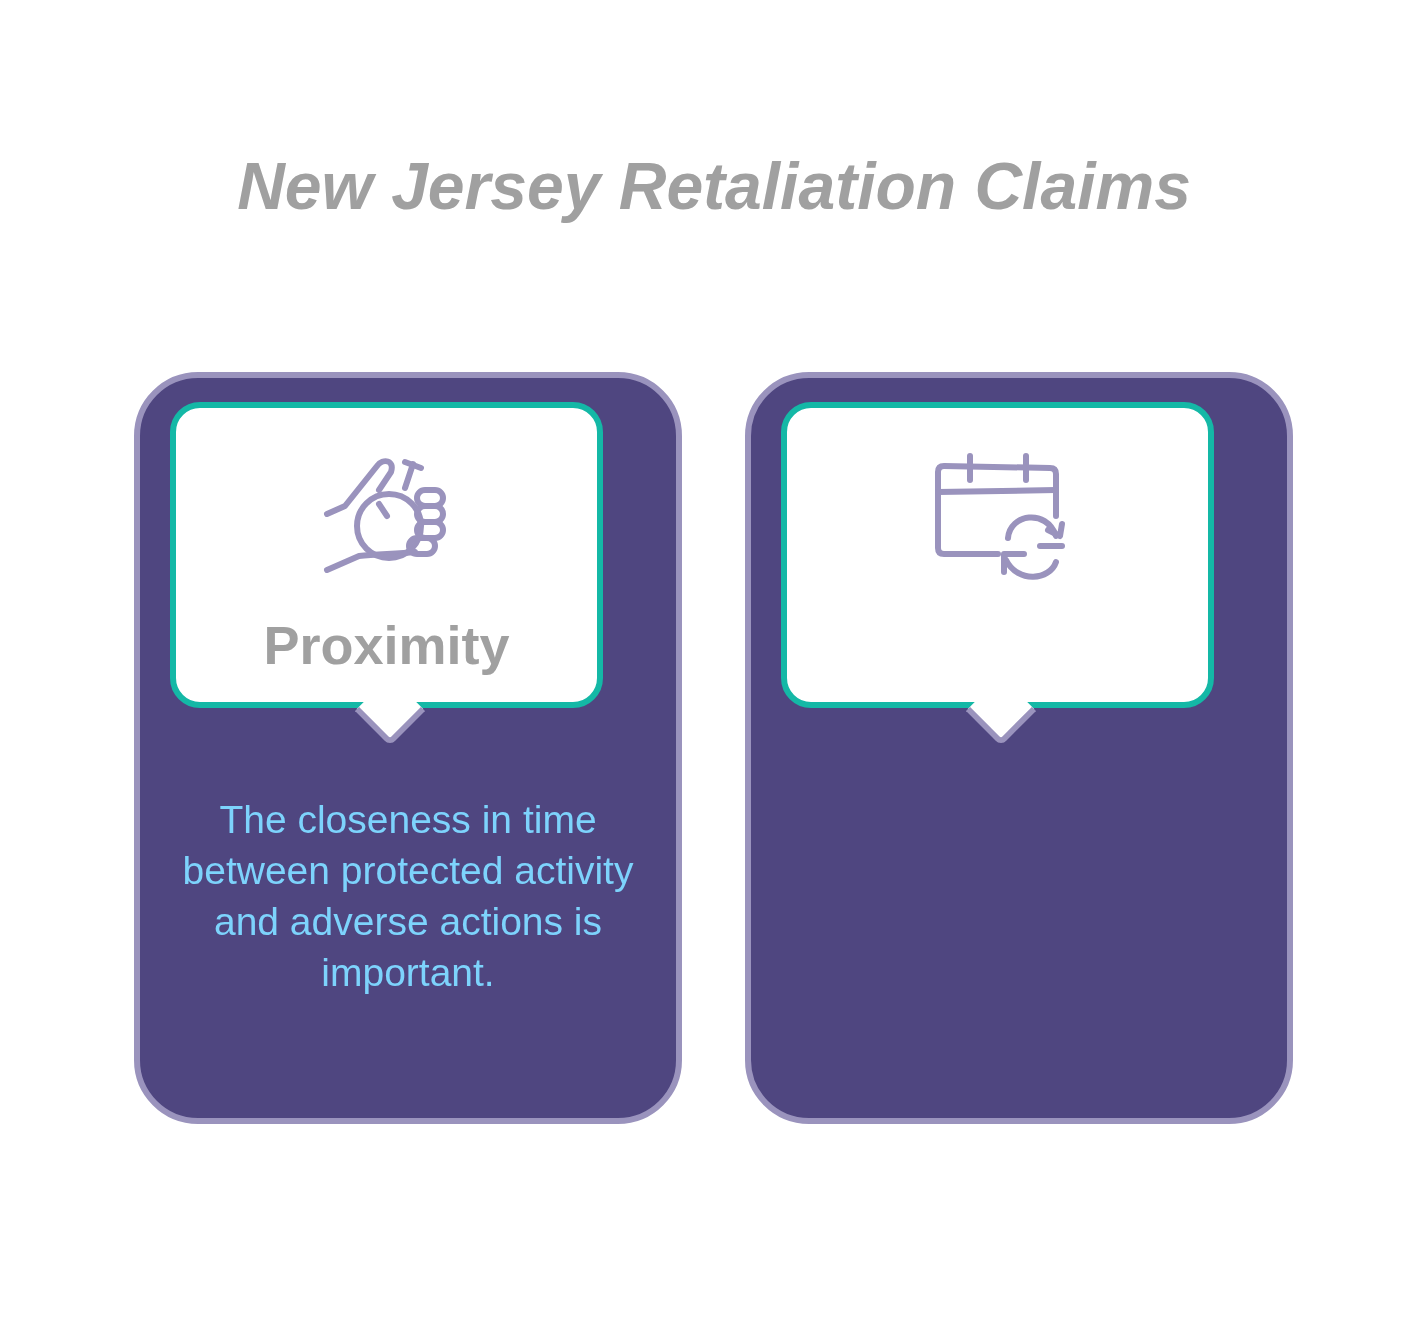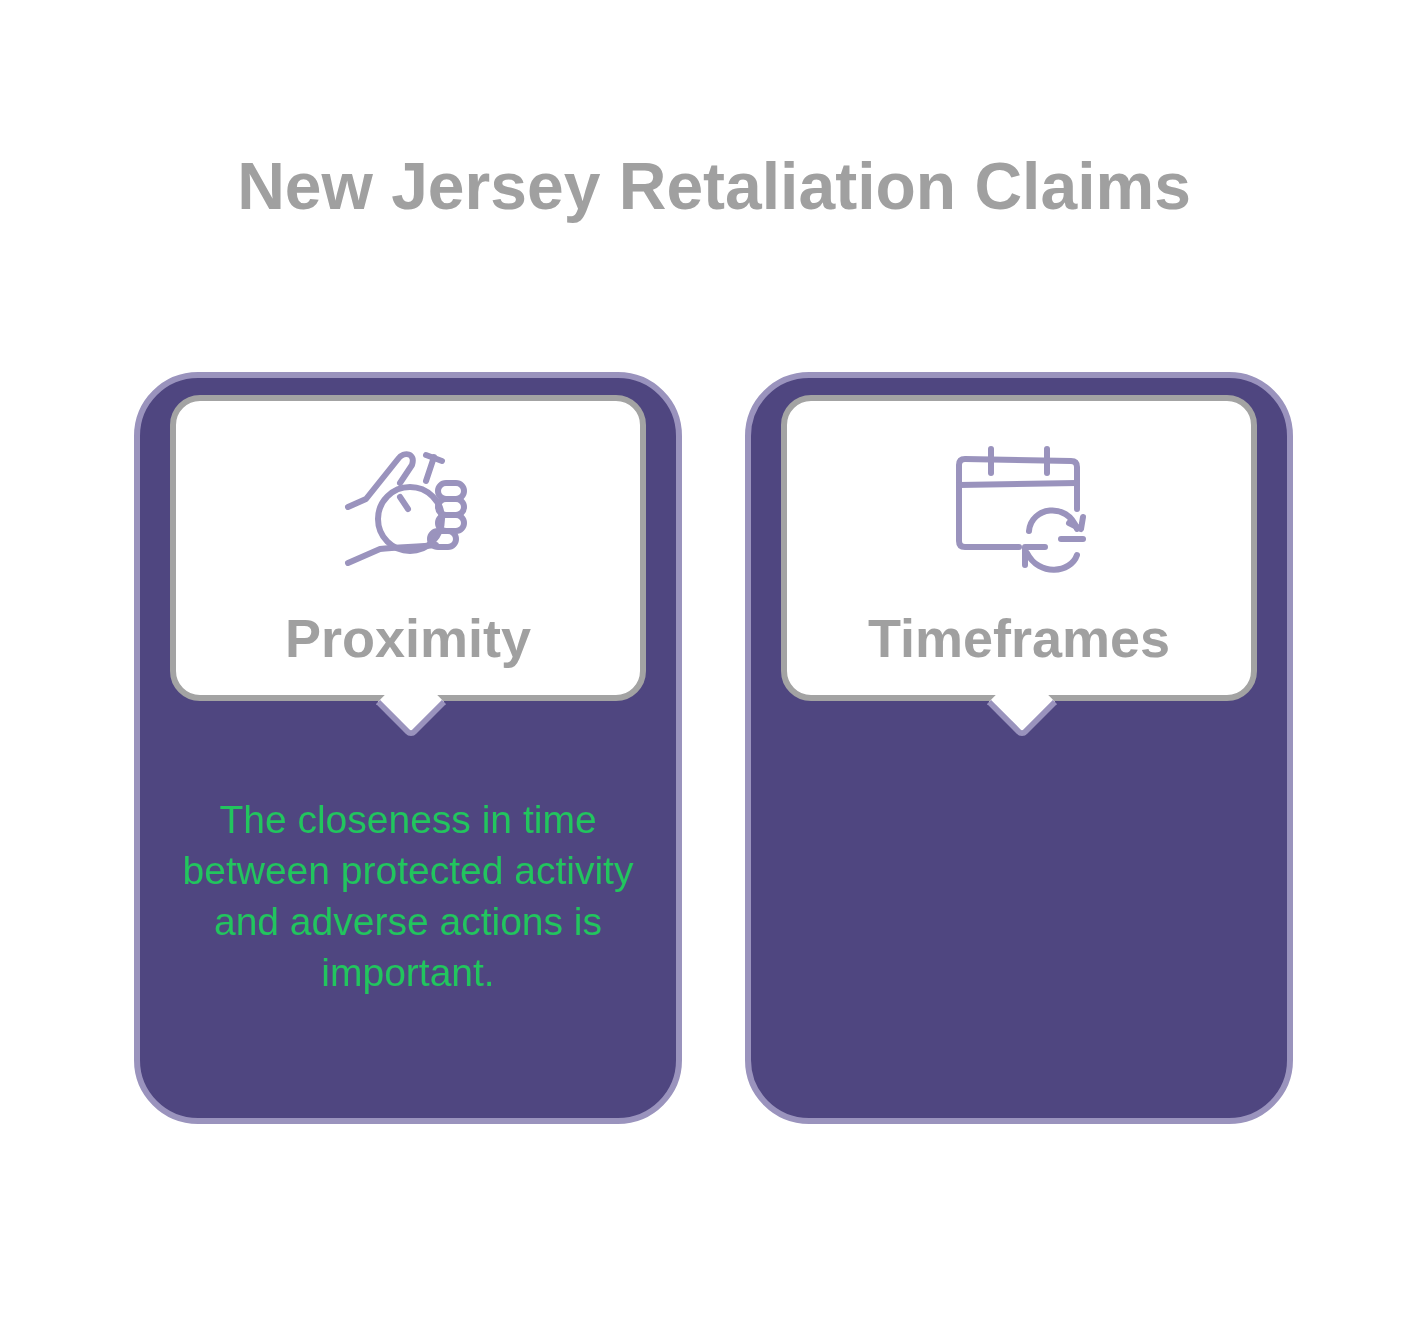--- a/index.html
+++ b/index.html
@@ -2,45 +2,45 @@
 <html><head>
 <meta charset="utf-8">
 <style>
   html, body { margin:0; padding:0; }
   body {
     width:1428px; height:1327px; background:#ffffff; position:relative; overflow:hidden;
     font-family:"Liberation Sans", "DejaVu Sans", sans-serif;
   }
   .title {
     position:absolute; left:0; top:148px; width:1428px; text-align:center;
-    font-size:66px; font-weight:bold; color:#a0a0a0; letter-spacing:0px;
+    font-size:66px; font-weight:bold; color:#a0a0a0; letter-spacing:0px;font-style:italic;
   }
   .card {
     position:absolute; top:372px; width:548px; height:752px;
     background:#4f4680; border:6px solid #9a93bd; border-radius:64px; box-sizing:border-box;
   }
   .card.left { left:134px; }
   .card.right { left:745px; }
   .bubble {
-    position:absolute; left:30px; top:17px; width:476px; height:306px;
-    background:#ffffff; border:6px solid #a3a3a3; border-radius:30px; box-sizing:border-box;
+    position:absolute; left:30px; top:24px; width:433px; height:306px;
+    background:#ffffff; border:6px solid #14b8a6; border-radius:30px; box-sizing:border-box;
   }
   .pointer {
     position:absolute; left:50%; bottom:-34px; width:44px; height:44px; margin-left:-22px;
     background:#ffffff; border-right:6px solid #9a93bd; border-bottom:6px solid #9a93bd;
     transform:rotate(45deg); border-bottom-right-radius:8px;
   }
   .icon { position:absolute; left:50%; top:34px; width:140px; height:140px; margin-left:-70px; }
   .bubble-title {
     position:absolute; left:0; top:206px; width:100%; text-align:center;
     font-size:54px; font-weight:bold; color:#a0a0a0;
   }
   .desc {
     position:absolute; left:40px; top:416px; width:456px; text-align:center;
-    font-size:39px; line-height:51px; color:#22c55e;
+    font-size:39px; line-height:51px; color:#7dd3fc;
   }
 </style>
 </head>
 <body>
 
 <div class="title">New Jersey Retaliation Claims</div>
 
 <div class="card left">
   <div class="bubble">
     <svg class="icon" viewBox="0 0 140 140" fill="none" stroke="#9a93bd" stroke-width="6" stroke-linecap="round" stroke-linejoin="round">
@@ -67,16 +67,15 @@
       <path d="M70 112 L16 112 C12 112 10 110 10 106 L10 30 C10 26 12 24 16 24 L122 26 C126 26 128 28 128 32 L128 74"></path>
       <path d="M10 50 L128 48"></path>
       <path d="M42 14 L42 38"></path>
       <path d="M98 14 L98 38"></path>
       <path d="M80 96 C82 72 118 66 128 94"></path>
       <path d="M120 88 L132 94 L134 82"></path>
       <path d="M134 104 L112 104"></path>
       <path d="M78 118 C90 142 122 138 128 120"></path>
       <path d="M76 130 L76 112 L96 112"></path>
     </svg>
-    <div class="bubble-title">Timeframes</div>
     <div class="pointer"></div>
   </div>
 </div>
 
 </body></html>

